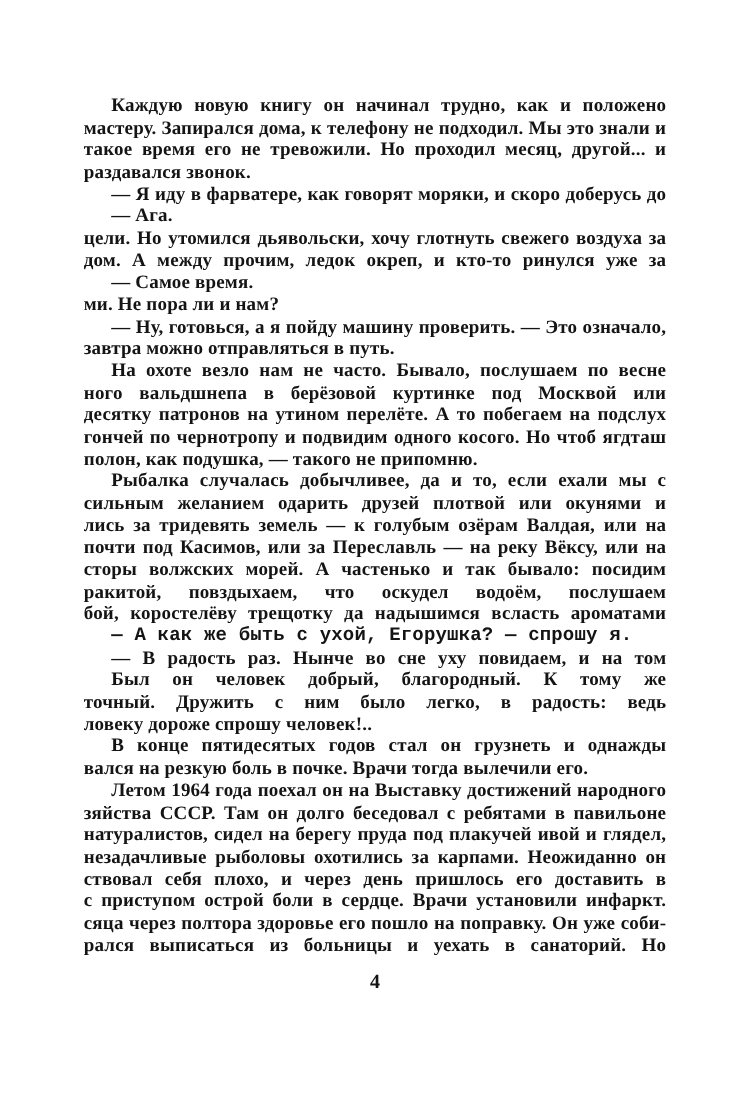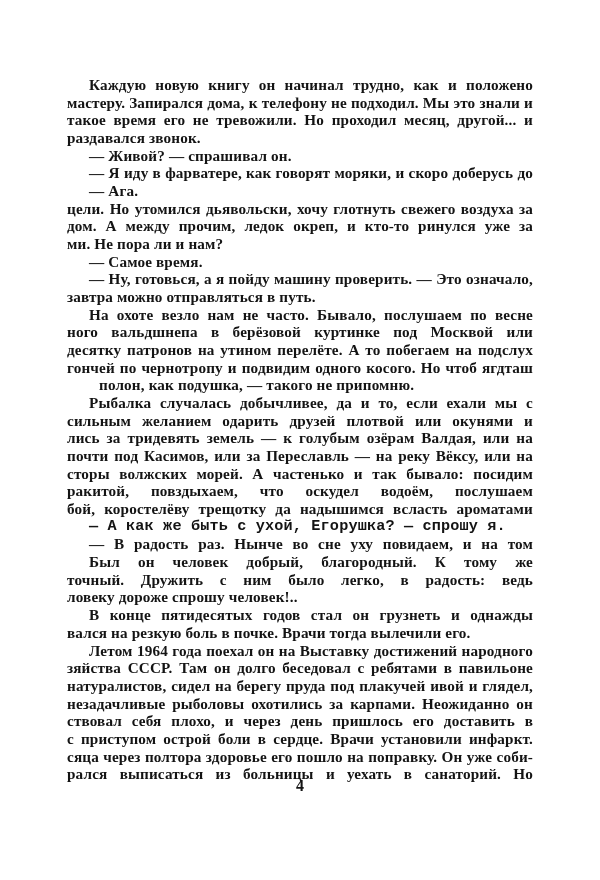--- a/index.html
+++ b/index.html
@@ -50,34 +50,33 @@
   }
 </style>
 </head>
 <body>
 
 <div class="page" id="page-body">
     <span class="line ind" style="white-space: normal; overflow: hidden;">Каждую новую книгу он начинал трудно, как и положено истинному</span>
     <span class="line" style="white-space: normal; overflow: hidden;">мастеру. Запирался дома, к телефону не подходил. Мы это знали и в</span>
     <span class="line" style="white-space: normal; overflow: hidden;">такое время его не тревожили. Но проходил месяц, другой... и вдруг</span>
     <span class="line last" style="white-space: normal; overflow: hidden; font-family: Liberation Serif, serif;">раздавался звонок.</span>
-    <span class="line ind last" style="white-space: normal; overflow: hidden;">— Живой? — спрашивал он.</span>
     <span class="line ind" style="white-space: normal; overflow: hidden;">— Я иду в фарватере, как говорят моряки, и скоро доберусь до</span>
     <span class="line ind last" style="white-space: normal; overflow: hidden;">— Ага.</span>
     <span class="line" style="white-space: normal; overflow: hidden;">цели. Но утомился дьявольски, хочу глотнуть свежего воздуха за горо-</span>
     <span class="line" style="white-space: normal; overflow: hidden;">дом. А между прочим, ледок окреп, и кто-то ринулся уже за окунька-</span>
+    <span class="line ind last" style="white-space: normal; overflow: hidden;">— Самое время.</span>
     <span class="line last" style="white-space: normal; overflow: hidden;">ми. Не пора ли и нам?</span>
-    <span class="line ind last" style="white-space: normal; overflow: hidden;">— Самое время.</span>
     <span class="line ind" style="white-space: normal; overflow: hidden;">— Ну, готовься, а я пойду машину проверить. — Это означало, что</span>
     <span class="line last" style="white-space: normal; overflow: hidden; font-family: Liberation Serif, serif;">завтра можно отправляться в путь.</span>
     <span class="line ind" style="white-space: normal; overflow: hidden;">На охоте везло нам не часто. Бывало, послушаем по весне одиноч-</span>
     <span class="line" style="white-space: normal; overflow: hidden;">ного вальдшнепа в берёзовой куртинке под Москвой или выпалим по</span>
     <span class="line" style="white-space: normal; overflow: hidden;">десятку патронов на утином перелёте. А то побегаем на подслух за</span>
     <span class="line" style="white-space: normal; overflow: hidden;">гончей по чернотропу и подвидим одного косого. Но чтоб ягдташ был</span>
-    <span class="line last" style="white-space: normal; overflow: hidden; margin-left: 32px;">полон, как подушка, — такого не припомню.</span>
+    <span class="line last" style="white-space: normal; overflow: hidden;">полон, как подушка, — такого не припомню.</span>
     <span class="line ind" style="white-space: normal; overflow: hidden;">Рыбалка случалась добычливее, да и то, если ехали мы с очень</span>
     <span class="line" style="white-space: normal; overflow: hidden;">сильным желанием одарить друзей плотвой или окунями и направля-</span>
     <span class="line" style="white-space: normal; overflow: hidden;">лись за тридевять земель — к голубым озёрам Валдая, или на Оку —</span>
     <span class="line" style="white-space: normal; overflow: hidden;">почти под Касимов, или за Переславль — на реку Вёксу, или на про-</span>
     <span class="line" style="white-space: normal; overflow: hidden;">сторы волжских морей. А частенько и так бывало: посидим летом под</span>
     <span class="line" style="white-space: normal; overflow: hidden;">ракитой, повздыхаем, что оскудел водоём, послушаем перепелиный</span>
     <span class="line" style="white-space: normal; overflow: hidden;">бой, коростелёву трещотку да надышимся всласть ароматами луго-</span>
     <span class="line ind last" style="white-space: normal; overflow: hidden; font-family: Liberation Mono, monospace;">— А как же быть с ухой, Егорушка? — спрошу я.</span>
     <span class="line ind" style="white-space: normal; overflow: hidden;">— В радость раз. Нынче во сне уху повидаем, и на том спасибо!</span>
     <span class="line ind" style="white-space: normal; overflow: hidden;">Был он человек добрый, благородный. К тому же обязательный и</span>

